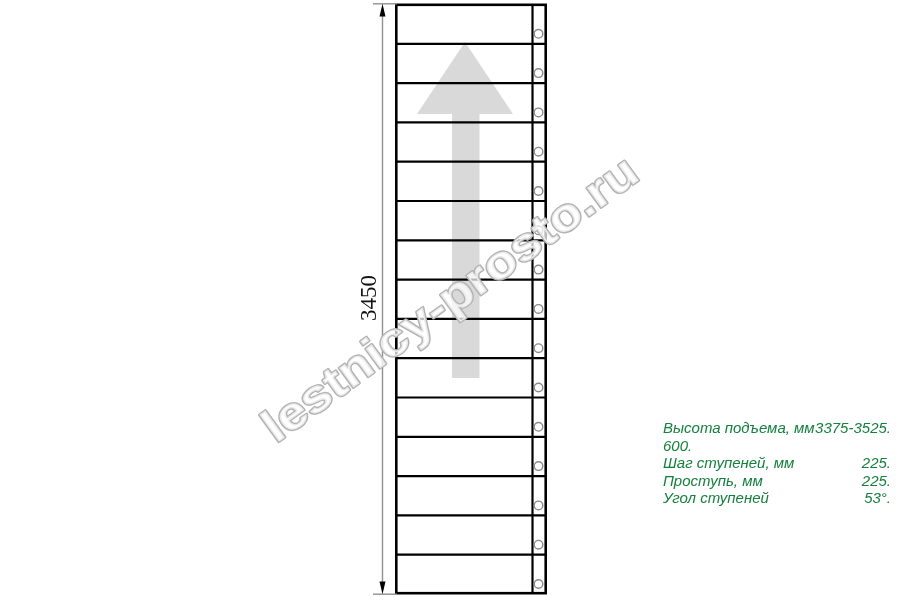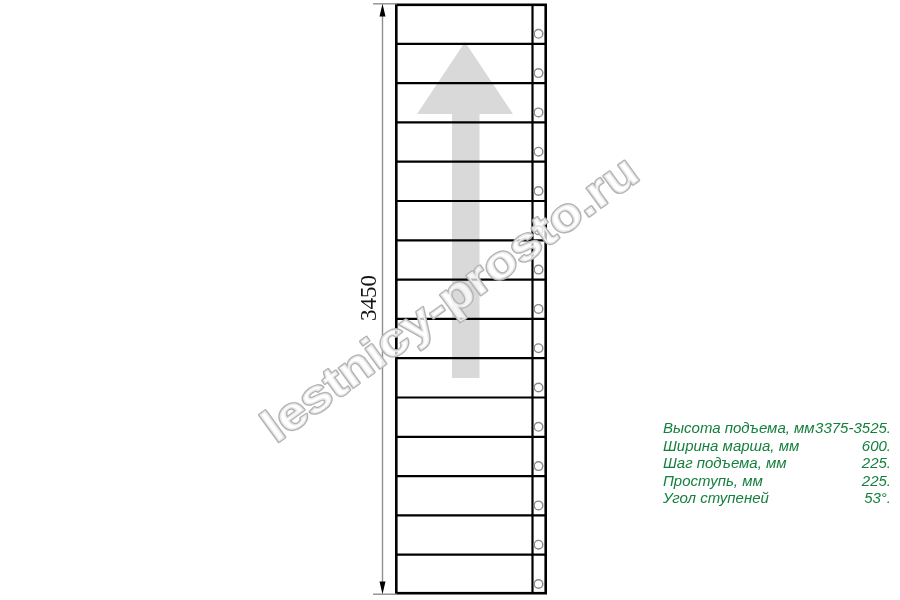--- a/index.html
+++ b/index.html
@@ -108,25 +108,24 @@
 
     <text class="watermark-text" x="0" y="0" transform="translate(276,444) rotate(-36)" textLength="452" lengthAdjust="spacingAndGlyphs" fill="rgba(255,255,255,0.72)" stroke-width="2.6" paint-order="stroke" stroke-linejoin="round" stroke="#b3b3b3">lestnicy-prosto.ru</text>
   </svg>
 
   <div id="specs-table">
       <div class="spec-row">
         <span class="spec-label">Высота подъема, мм</span>
         <span class="spec-value">3375-3525.</span>
       </div>
       <div class="spec-row">
-        <span class="spec-label">Ширина марша, мм</span>
         <span class="spec-value">600.</span>
       </div>
       <div class="spec-row">
-        <span class="spec-label">Шаг подъема, мм</span>
+        <span class="spec-label">Шаг ступеней, мм</span>
         <span class="spec-value">225.</span>
       </div>
       <div class="spec-row">
         <span class="spec-label">Проступь, мм</span>
         <span class="spec-value">225.</span>
       </div>
       <div class="spec-row">
         <span class="spec-label">Угол ступеней</span>
         <span class="spec-value">53°.</span>
       </div>

